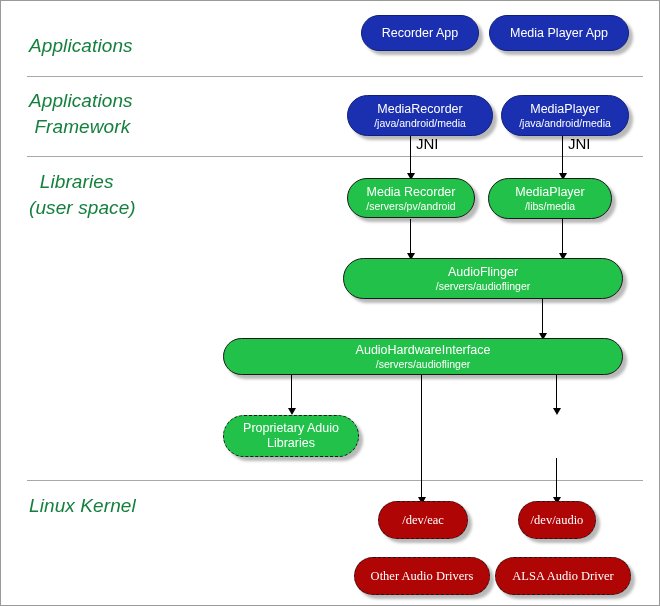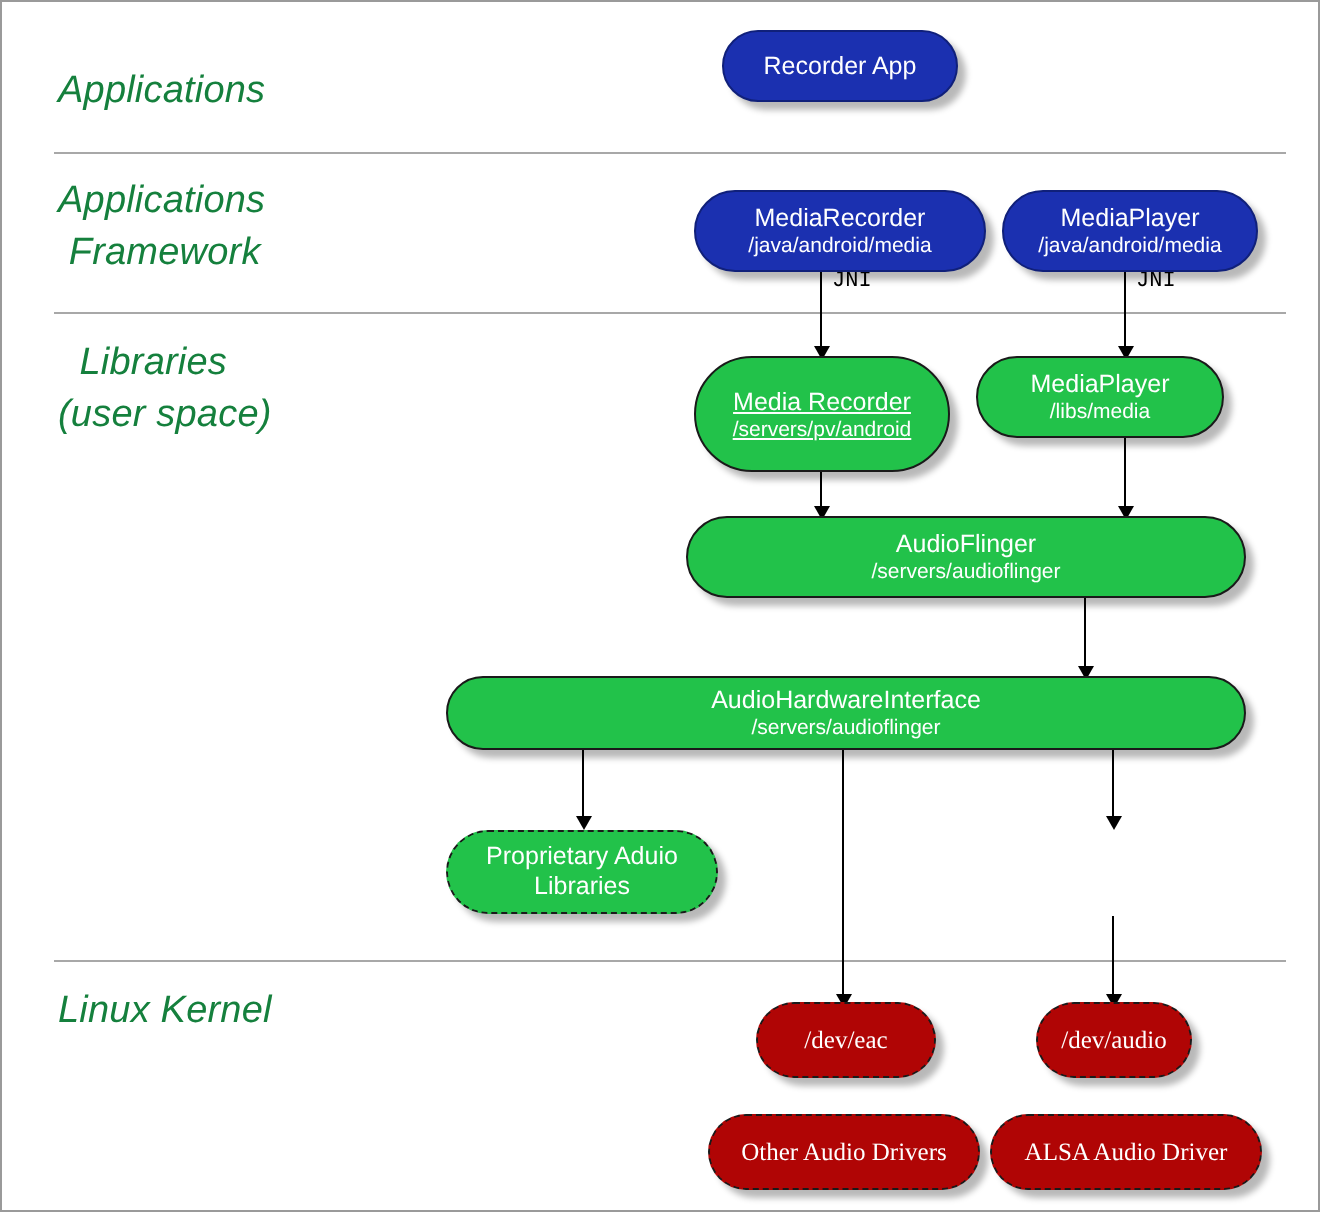--- a/index.html
+++ b/index.html
@@ -87,23 +87,23 @@
   .arrowhead {
     position: absolute;
     width: 0;
     height: 0;
     border-left: 4px solid transparent;
     border-right: 4px solid transparent;
     border-top: 7px solid #000000;
   }
   .edge-label {
     position: absolute;
-    font-size: 11px;
+    font-size: 15px;
     color: #000000;
-    font-family: Liberation Mono, monospace;
+    font-family: Liberation Sans, sans-serif;
     white-space: nowrap;
   }
 </style>
 </head>
 <body>
 
 <div id="canvas">
 
   <div class="divider" style="left:26px; top:75px; width:616px;"></div>
   <div class="divider" style="left:26px; top:155px; width:616px;"></div>
@@ -146,32 +146,35 @@
   <div class="vline" style="left:555px; top:457px; height:43px;"></div>
   <div class="arrowhead" style="left:551.5px; top:496px;"></div>
 
   <div class="edge-label" style="left:415px; top:134px;">JNI</div>
   <div class="edge-label" style="left:567px; top:134px;">JNI</div>
 
   <div class="node blue one-line" style="left:360px; top:14px; width:118px; height:36px;">
     <div class="title">Recorder App</div>
   </div>
 
+  <div class="node blue one-line" style="left:488px; top:14px; width:140px; height:36px;">
+    <div class="title">Media Player App</div>
+  </div>
 
   <div class="node blue" style="left:346px; top:94px; width:146px; height:41px;">
     <div class="title">MediaRecorder</div>
     <div class="sub">/java/android/media</div>
   </div>
 
   <div class="node blue" style="left:500px; top:94px; width:128px; height:41px;">
     <div class="title">MediaPlayer</div>
     <div class="sub">/java/android/media</div>
   </div>
 
-  <div class="node green" style="left:346px; top:177px; width:128px; height:58px;text-decoration:underline;">
+  <div class="node green" style="left:346px; top:177px; width:128px; height:40px;">
     <div class="title">Media Recorder</div>
     <div class="sub">/servers/pv/android</div>
   </div>
 
   <div class="node green" style="left:487px; top:177px; width:124px; height:41px;">
     <div class="title">MediaPlayer</div>
     <div class="sub">/libs/media</div>
   </div>
 
   <div class="node green" style="left:342px; top:257px; width:280px; height:41px;">

